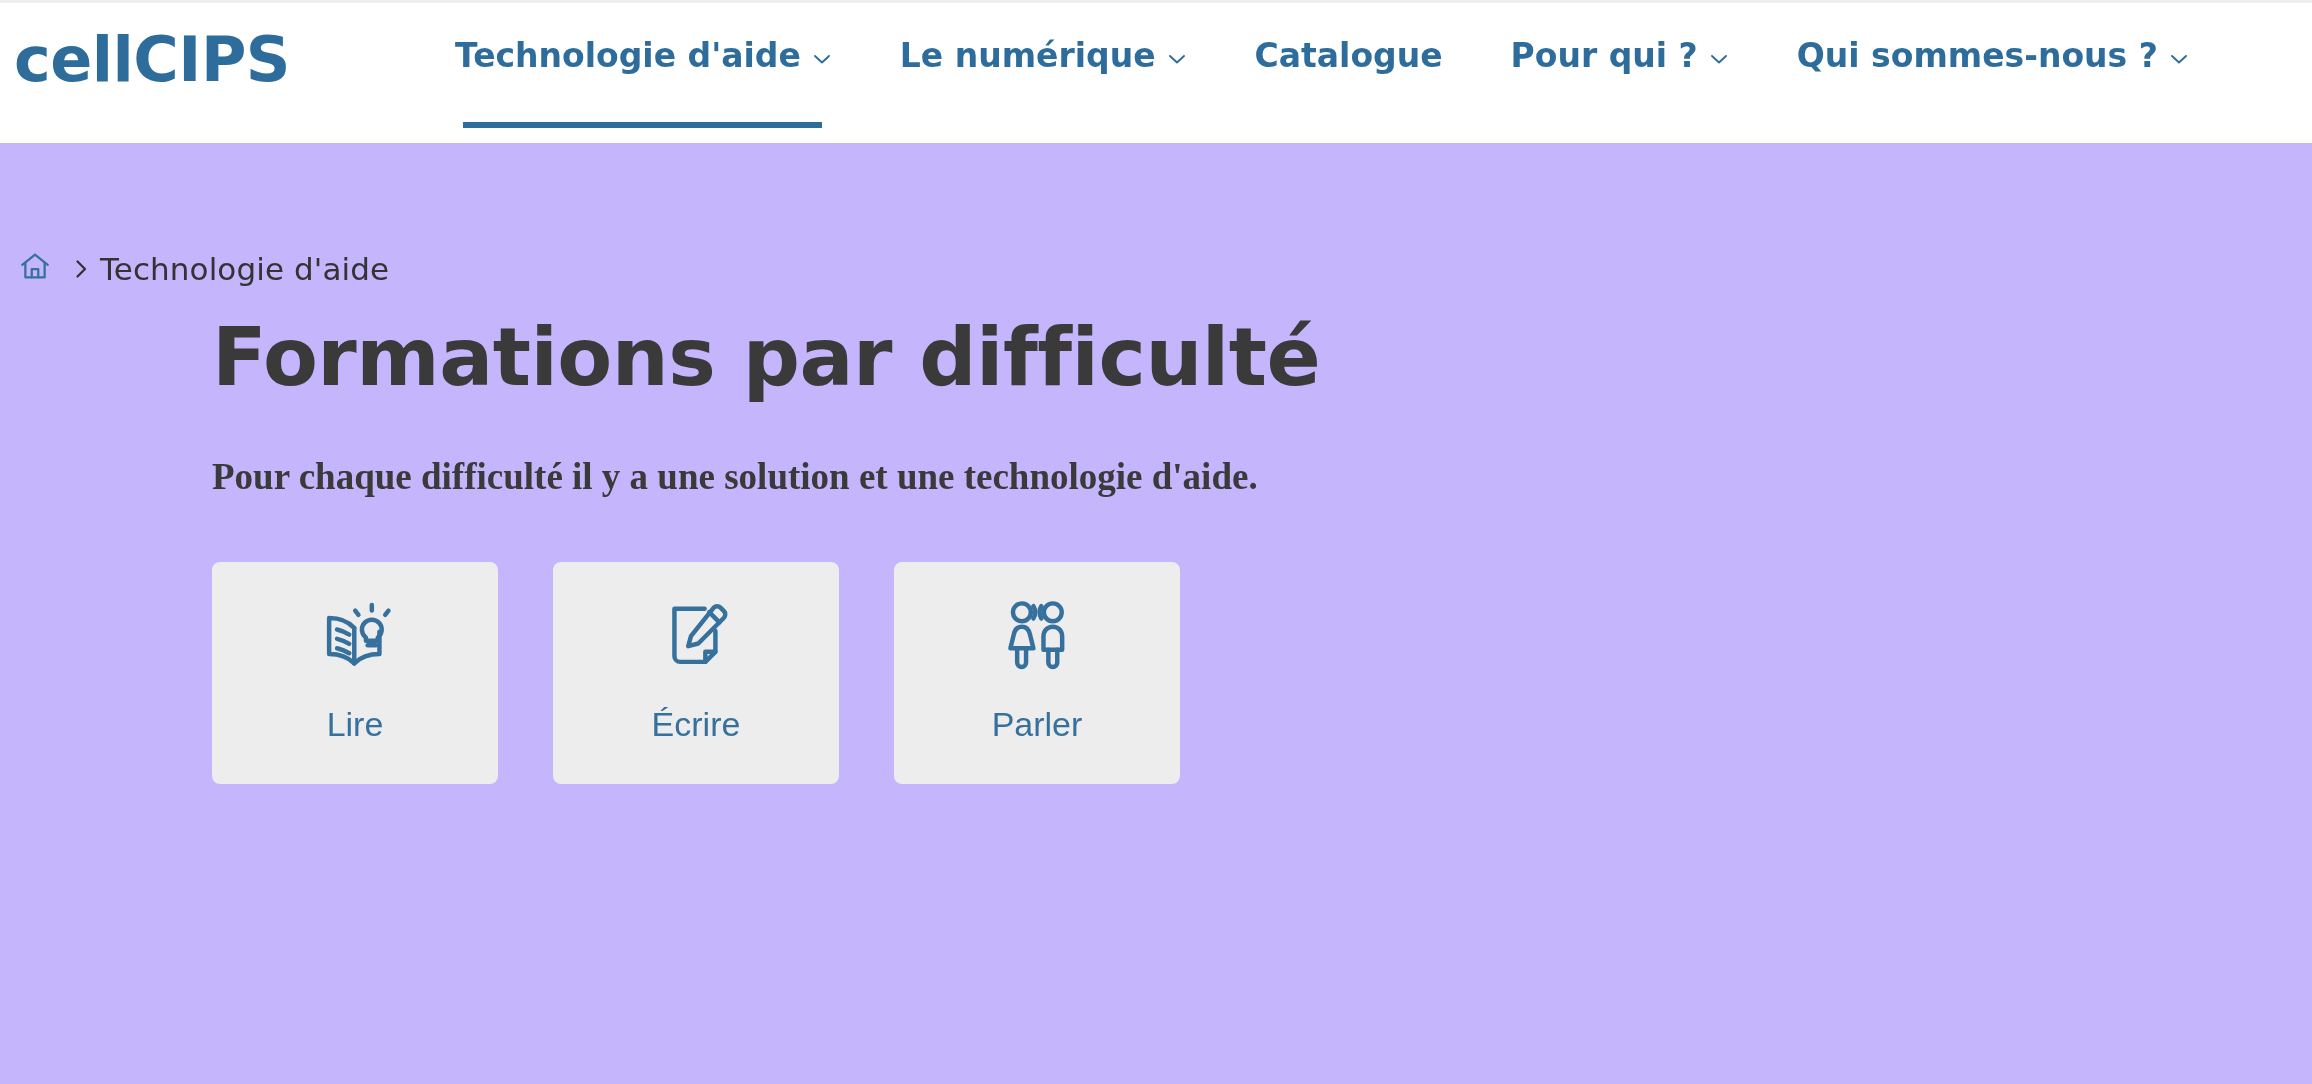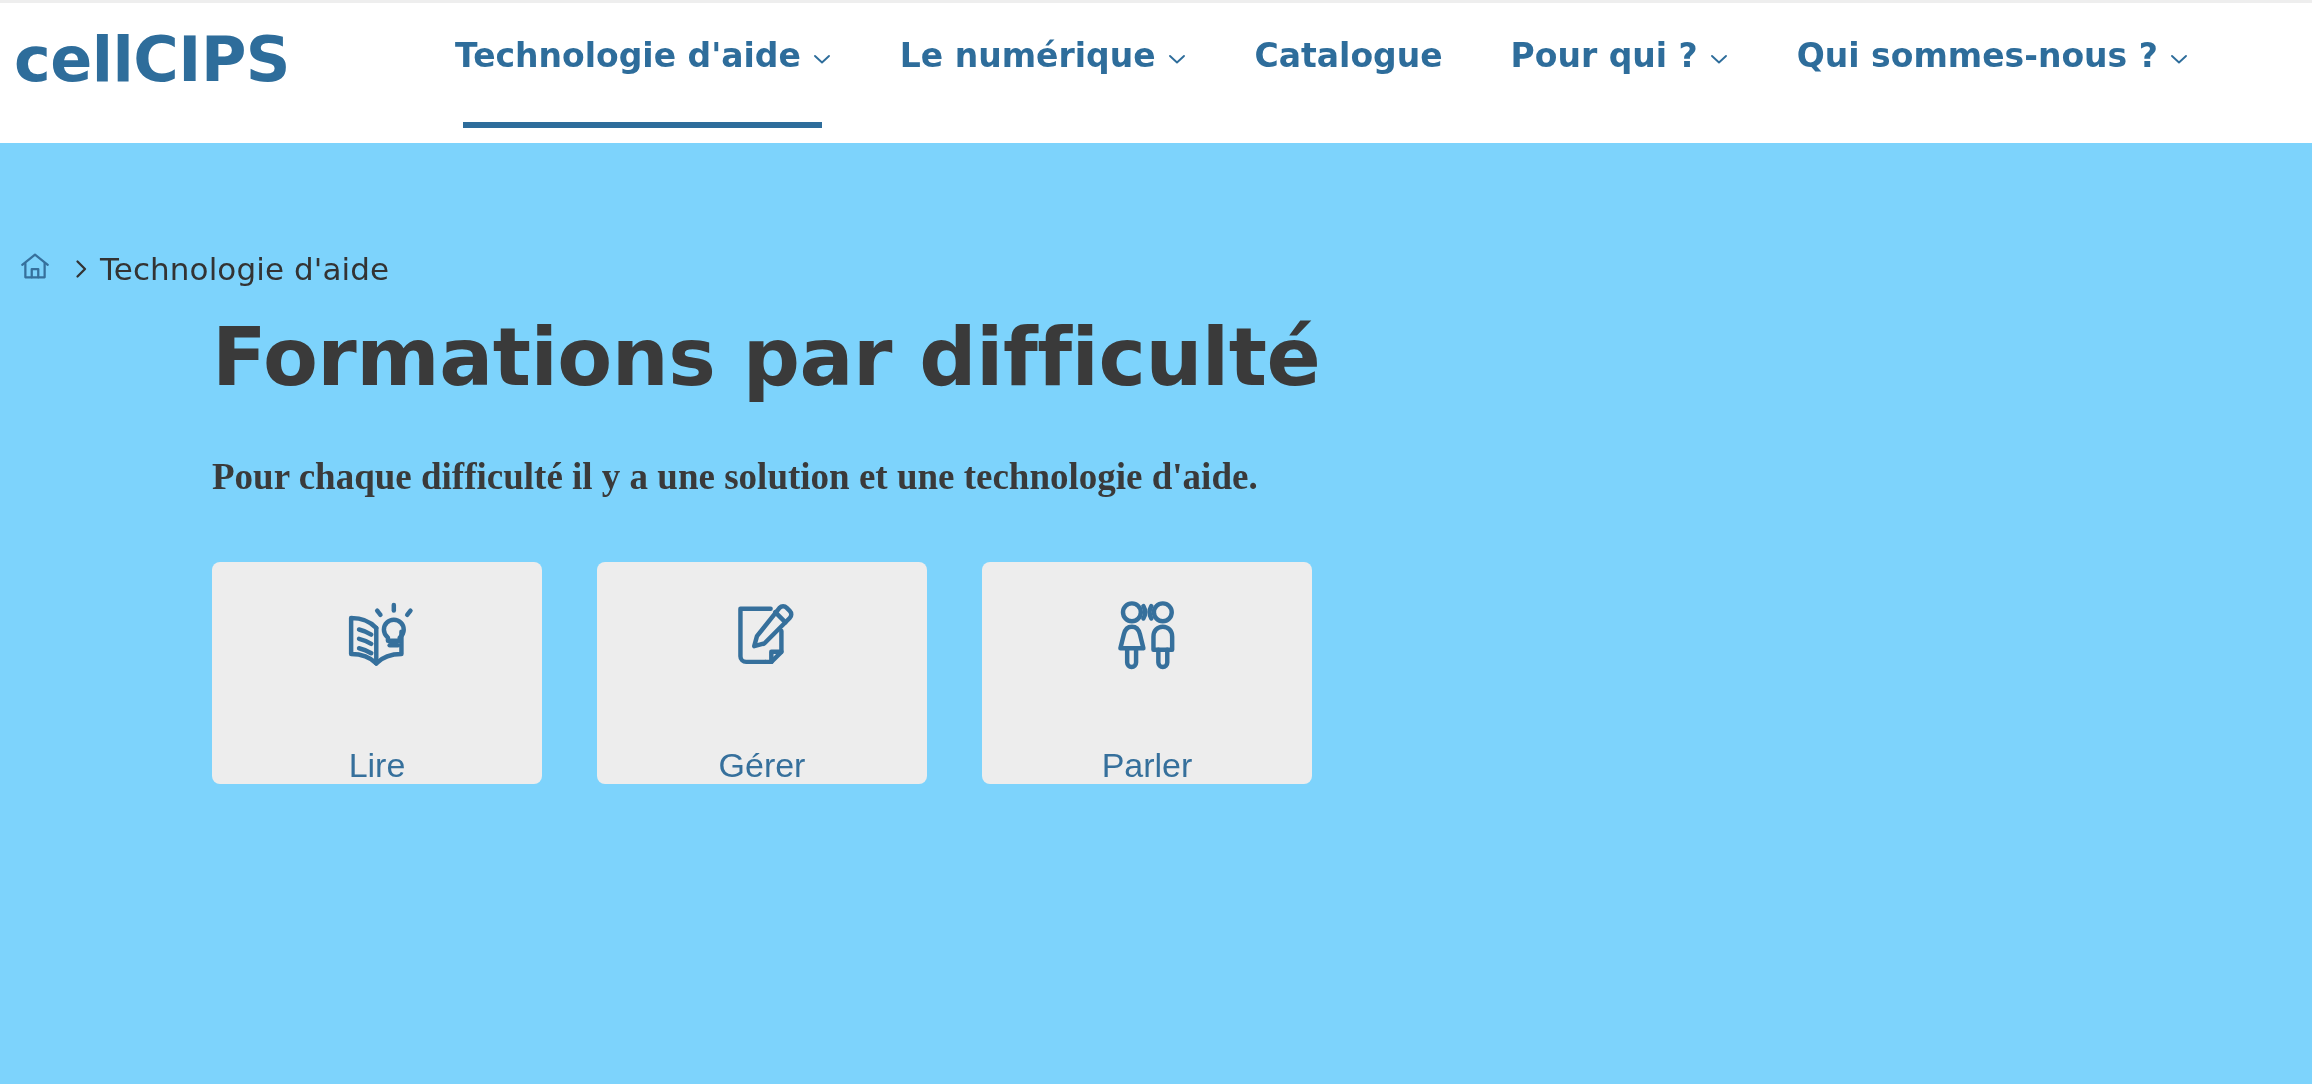--- a/index.html
+++ b/index.html
@@ -10,21 +10,21 @@
     height: 1084px;
     background: #ffffff;
     font-family: "Liberation Sans", "DejaVu Sans", sans-serif;
     overflow: hidden;
   }
 
   .page {
     position: relative;
     width: 2312px;
     height: 1084px;
-    background: #7dd3fc;
+    background: #c4b5fd;
     padding-left: 25px;
   }
 
   
   .top-hairline {
     position: absolute;
     top: 0; left: 0;
     width: 2312px;
     height: 3px;
     background: #eeeeee;
@@ -172,28 +172,28 @@
   }
 
   
   .card-row {
     margin-top: 60px;
     display: flex;
     gap: 55px;
   }
 
   .difficulty-card {
-    width: 330px;
+    width: 286px;
     height: 222px;
     background: #ededed;
     border-radius: 8px;
     display: flex;
     flex-direction: column;
     align-items: center;
-    justify-content: space-between;
+    justify-content: flex-start;
     padding-top: 26px;
     cursor: pointer;
     flex: 0 0 auto;
     text-decoration: none;
   }
 
   .difficulty-card .card-icon {
     width: 96px;
     height: 96px;
     display: flex;
@@ -320,21 +320,21 @@
       <a class="difficulty-card">
         <span class="card-icon">
           <svg width="92" height="92" viewBox="0 0 64 64" fill="none" stroke="#36709c" stroke-width="3.1" stroke-linecap="round" stroke-linejoin="round">
             <path d="M38 13 L17 13 L17 46 C17 48.2 18.8 50 21 50 L34.5 50"></path>
             <path d="M45.5 28.5 L45.5 43 L38.5 50 L34.5 50"></path>
             <path d="M45.5 43 L38.5 43 L38.5 50"></path>
             <path d="M44.2 12.4 C45.6 11 47.8 11 49.2 12.4 L51.3 14.5 C52.7 15.9 52.7 18.1 51.3 19.5 L33.6 37.2 L26.6 39.1 L28.5 32.1 Z"></path>
             <path d="M41.2 15.4 L48.3 22.5"></path>
           </svg>
         </span>
-        <span class="card-label">Gérer</span>
+        <span class="card-label">Écrire</span>
       </a>
 
       <a class="difficulty-card">
         <span class="card-icon">
           <svg width="92" height="92" viewBox="0 0 64 64" fill="none" stroke="#36709c" stroke-width="3.1" stroke-linecap="round" stroke-linejoin="round">
             <circle cx="21.5" cy="15.5" r="6.2"></circle>
             <circle cx="43" cy="15.5" r="6.2"></circle>
             <path d="M29.5 11.2 C31 13.8 31 17.2 29.5 19.8"></path>
             <path d="M35 11.2 C33.5 13.8 33.5 17.2 35 19.8"></path>
             <path d="M13.5 40.5 C13.5 40.5 15.2 33.8 15.9 30.8 C16.7 27.3 18.9 25.5 21.5 25.5 C24.1 25.5 26.3 27.3 27.1 30.8 C27.8 33.8 29.5 40.5 29.5 40.5 Z"></path>

